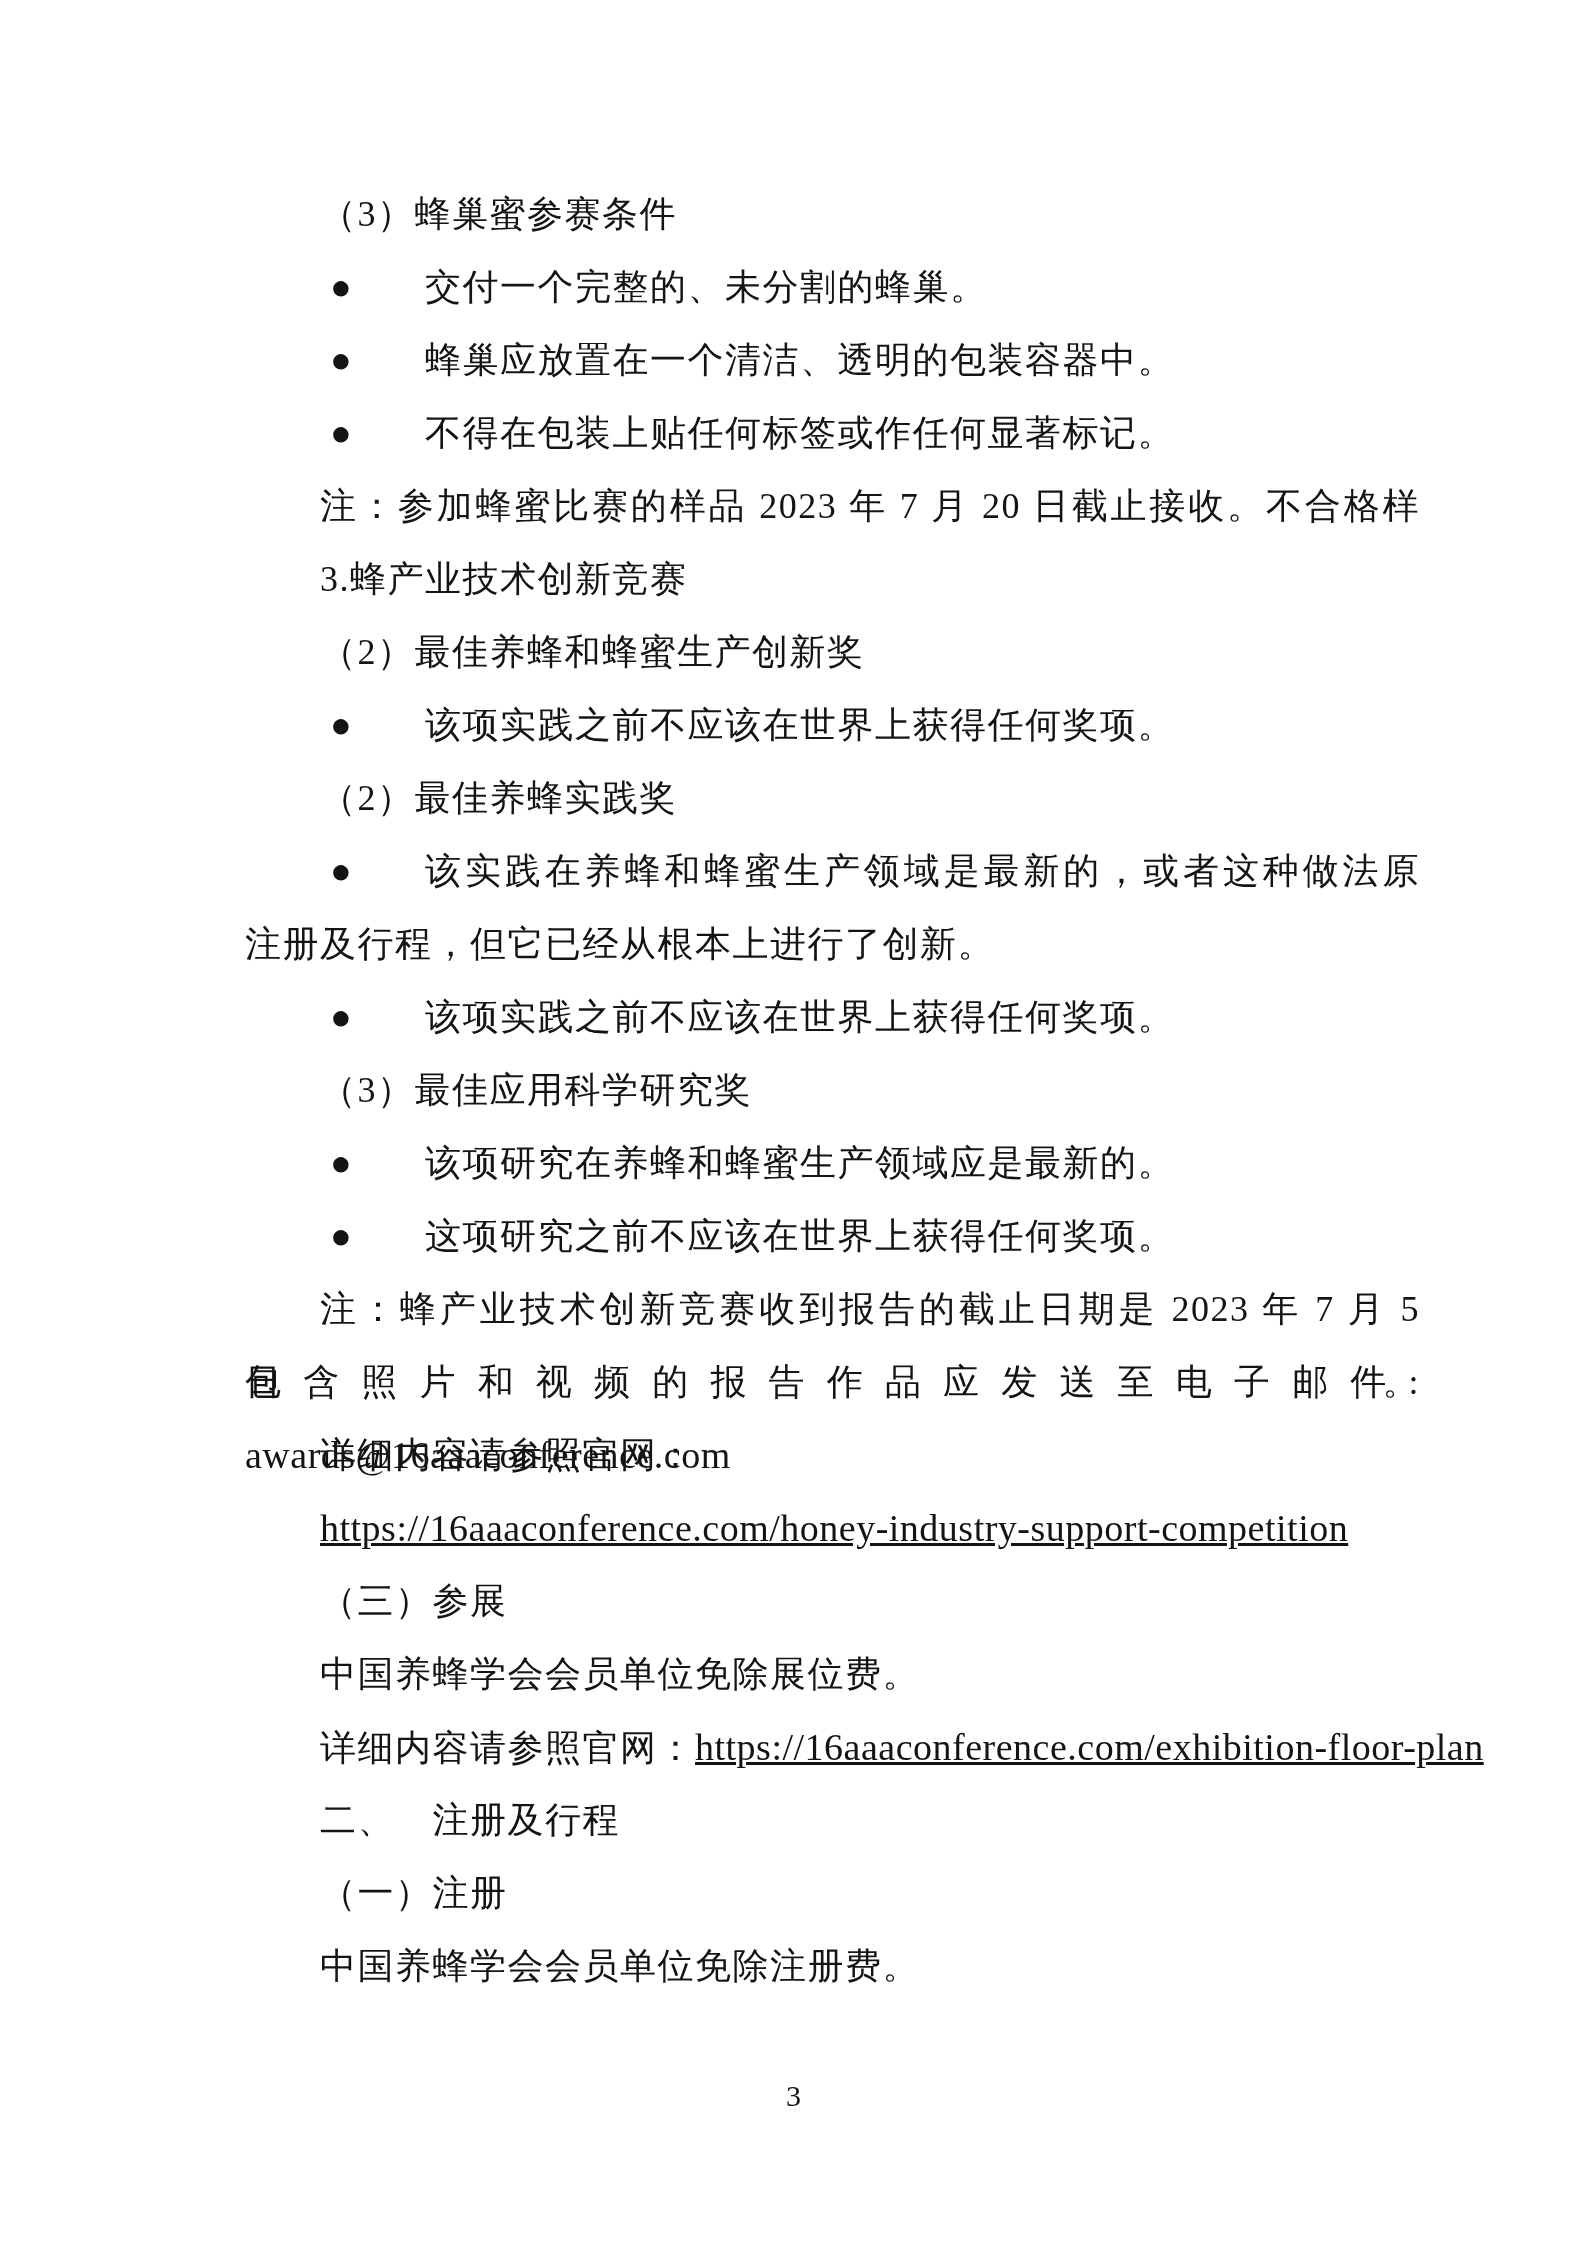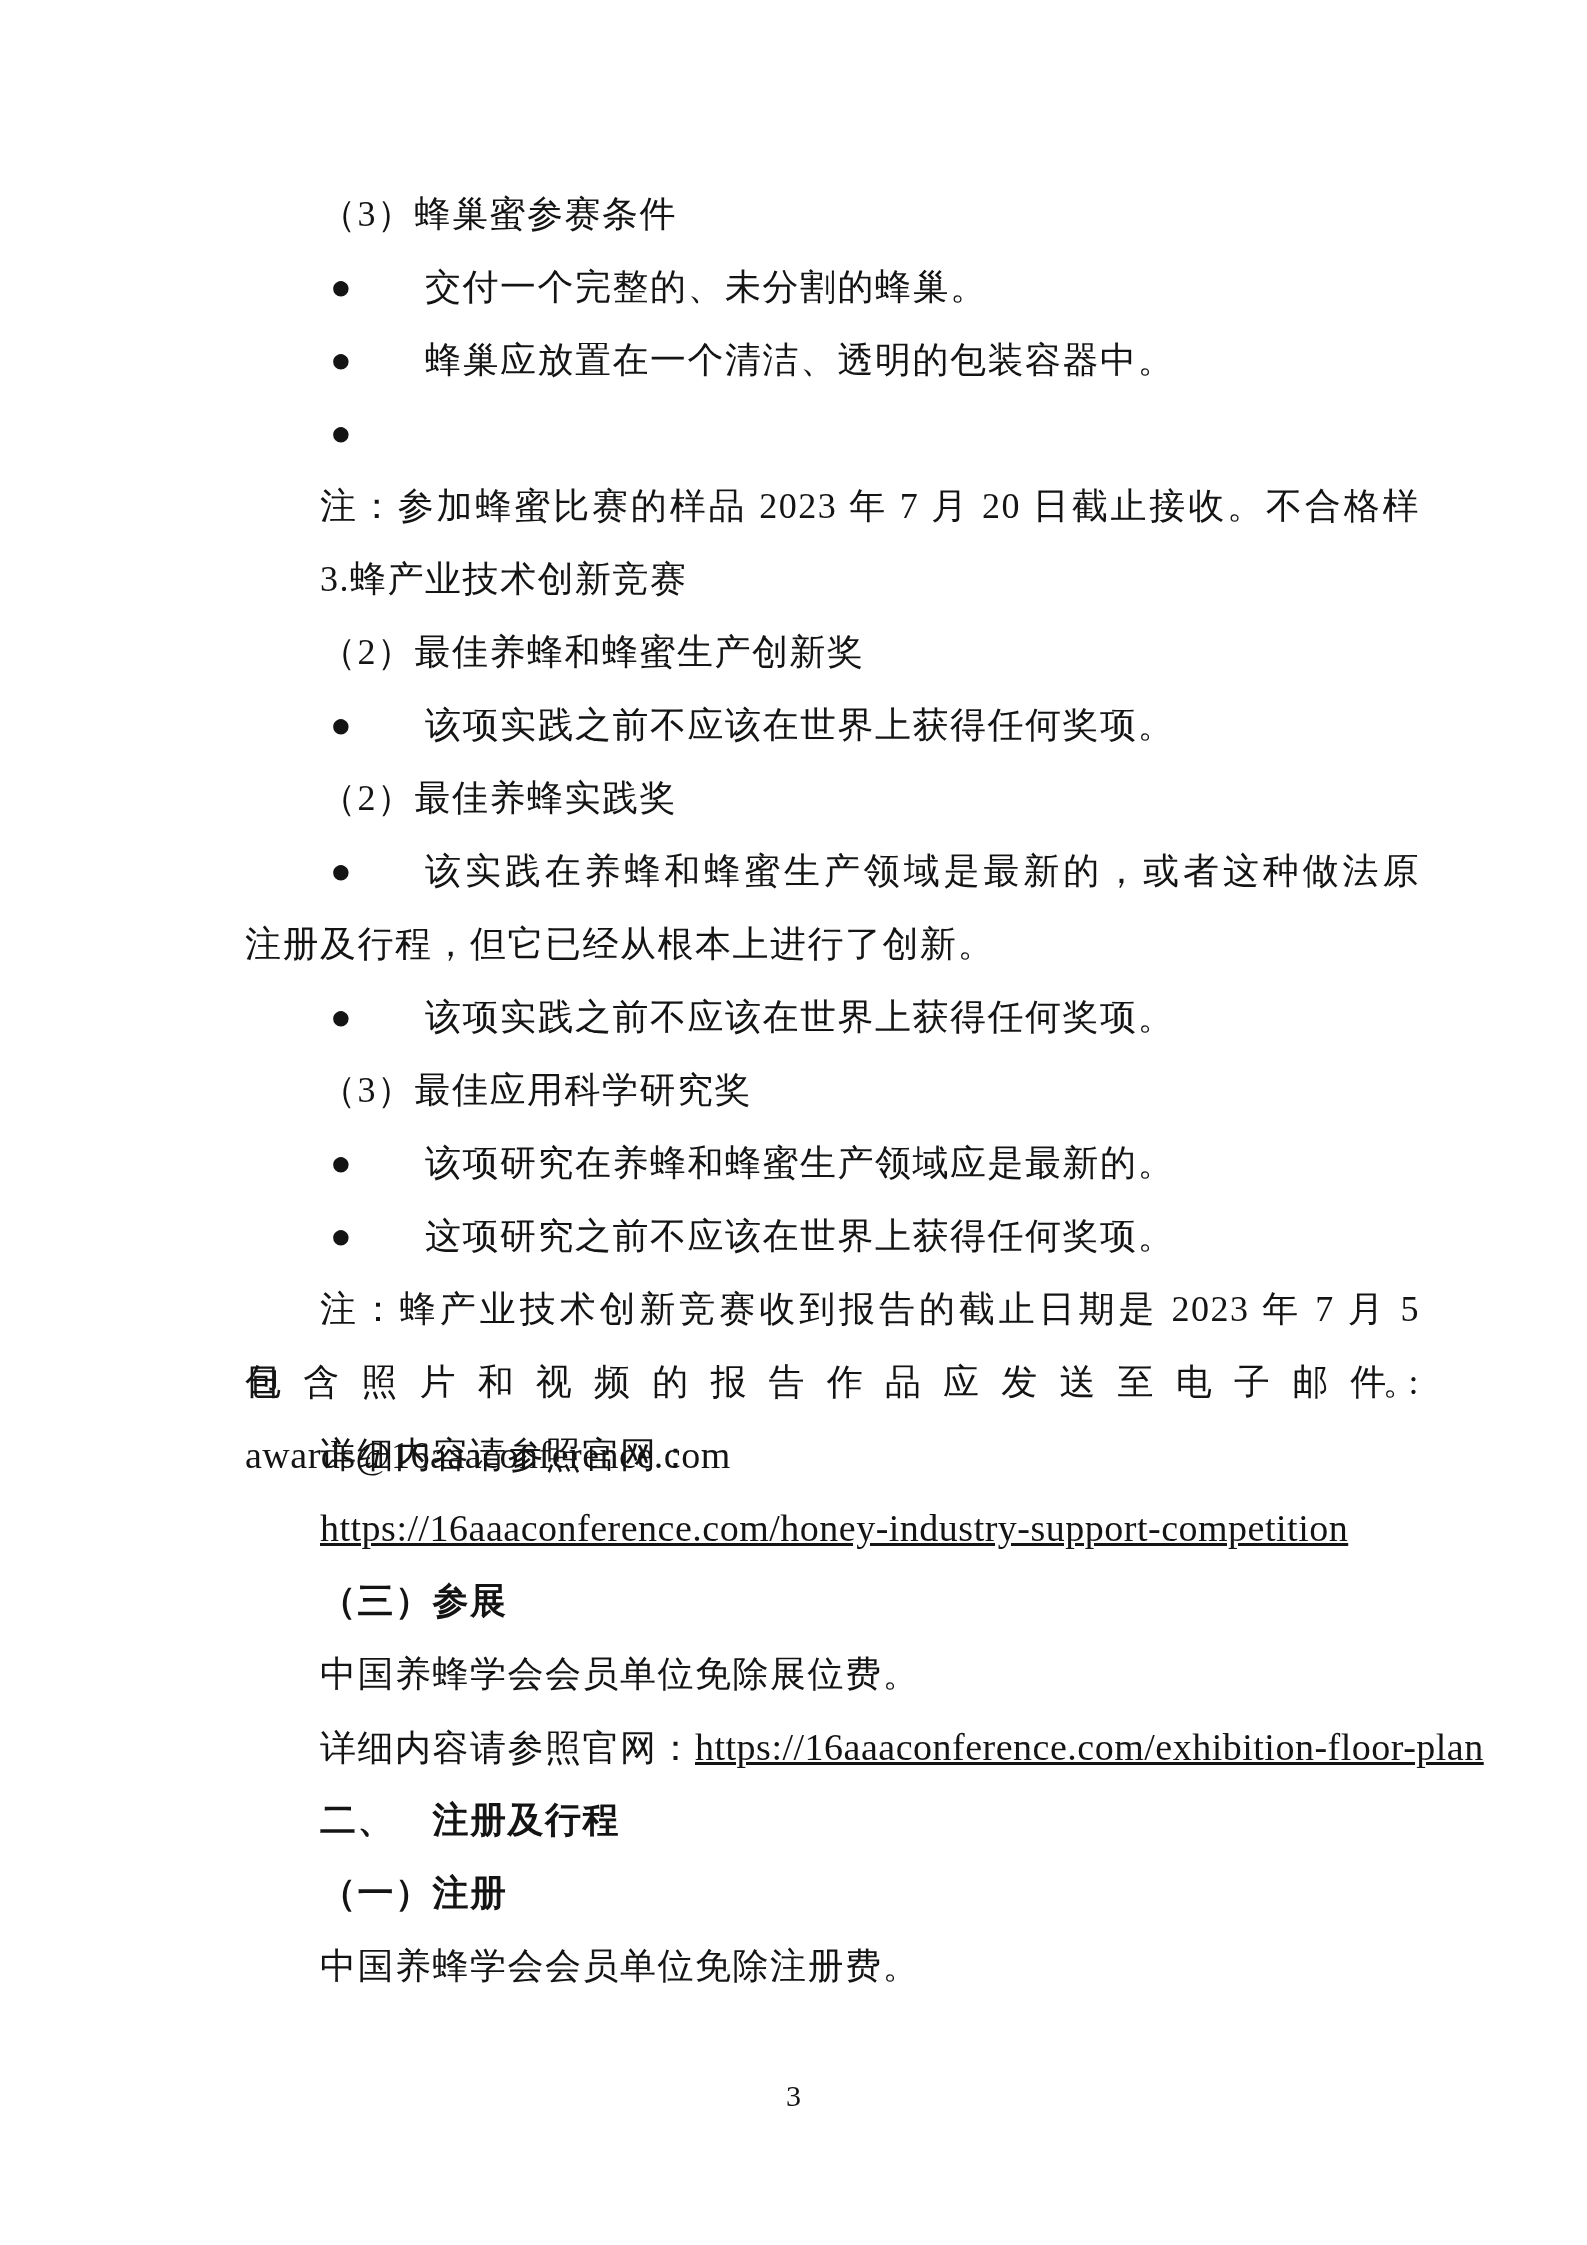--- a/index.html
+++ b/index.html
@@ -38,21 +38,21 @@
     position: absolute;
     left: 85px;
     top: 0;
     letter-spacing: 0;
   }
   .fill {
     text-align: justify;
     text-align-last: justify;
     white-space: normal;
   }
-  .bold { font-weight: bold; }
+  .bold { font-weight: normal; }
   .lat { font-size: 38px; letter-spacing: 0.5px; }
   .link { text-decoration: underline; color: inherit; cursor: pointer; }
   .footer {
     position: absolute;
     left: 0;
     top: 2076px;
     width: 100%;
     text-align: center;
     font-size: 30px;
     line-height: 40px;
@@ -70,20 +70,21 @@
     <div class="line bullet">
       <span class="dot">●</span>
       <span>交付一个完整的、未分割的蜂巢。</span>
     </div>
     <div class="line bullet">
       <span class="dot">●</span>
       <span>蜂巢应放置在一个清洁、透明的包装容器中。</span>
     </div>
     <div class="line bullet">
       <span class="dot">●</span>
+      <span>不得在包装上贴任何标签或作任何显著标记。</span>
     </div>
 
     <div class="line ind fill">注：参加蜂蜜比赛的样品 2023 年 7 月 20 日截止接收。不合格样</div>
 
     <div class="line ind">3.蜂产业技术创新竞赛</div>
 
     <div class="line ind">（2）最佳养蜂和蜂蜜生产创新奖</div>
     <div class="line bullet">
       <span class="dot">●</span>
       <span>该项实践之前不应该在世界上获得任何奖项。</span>

